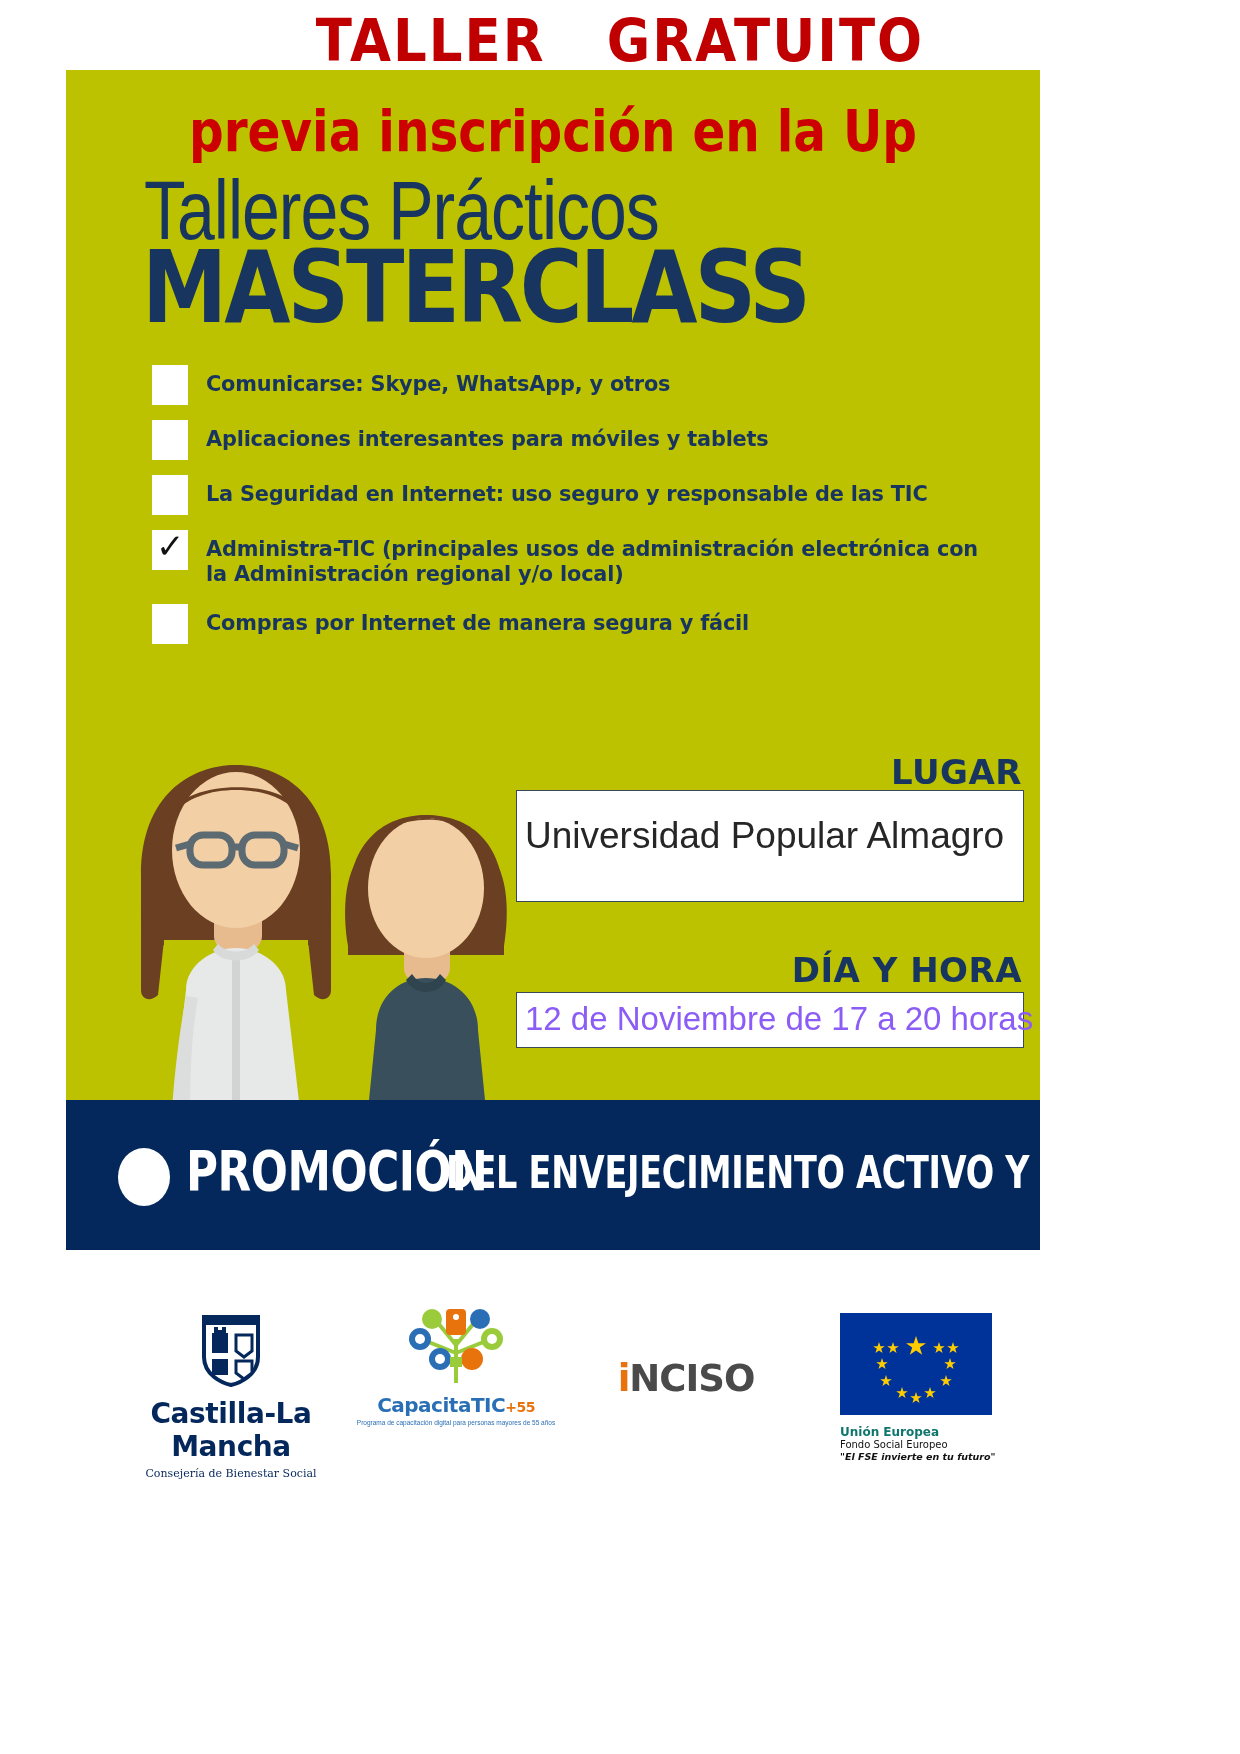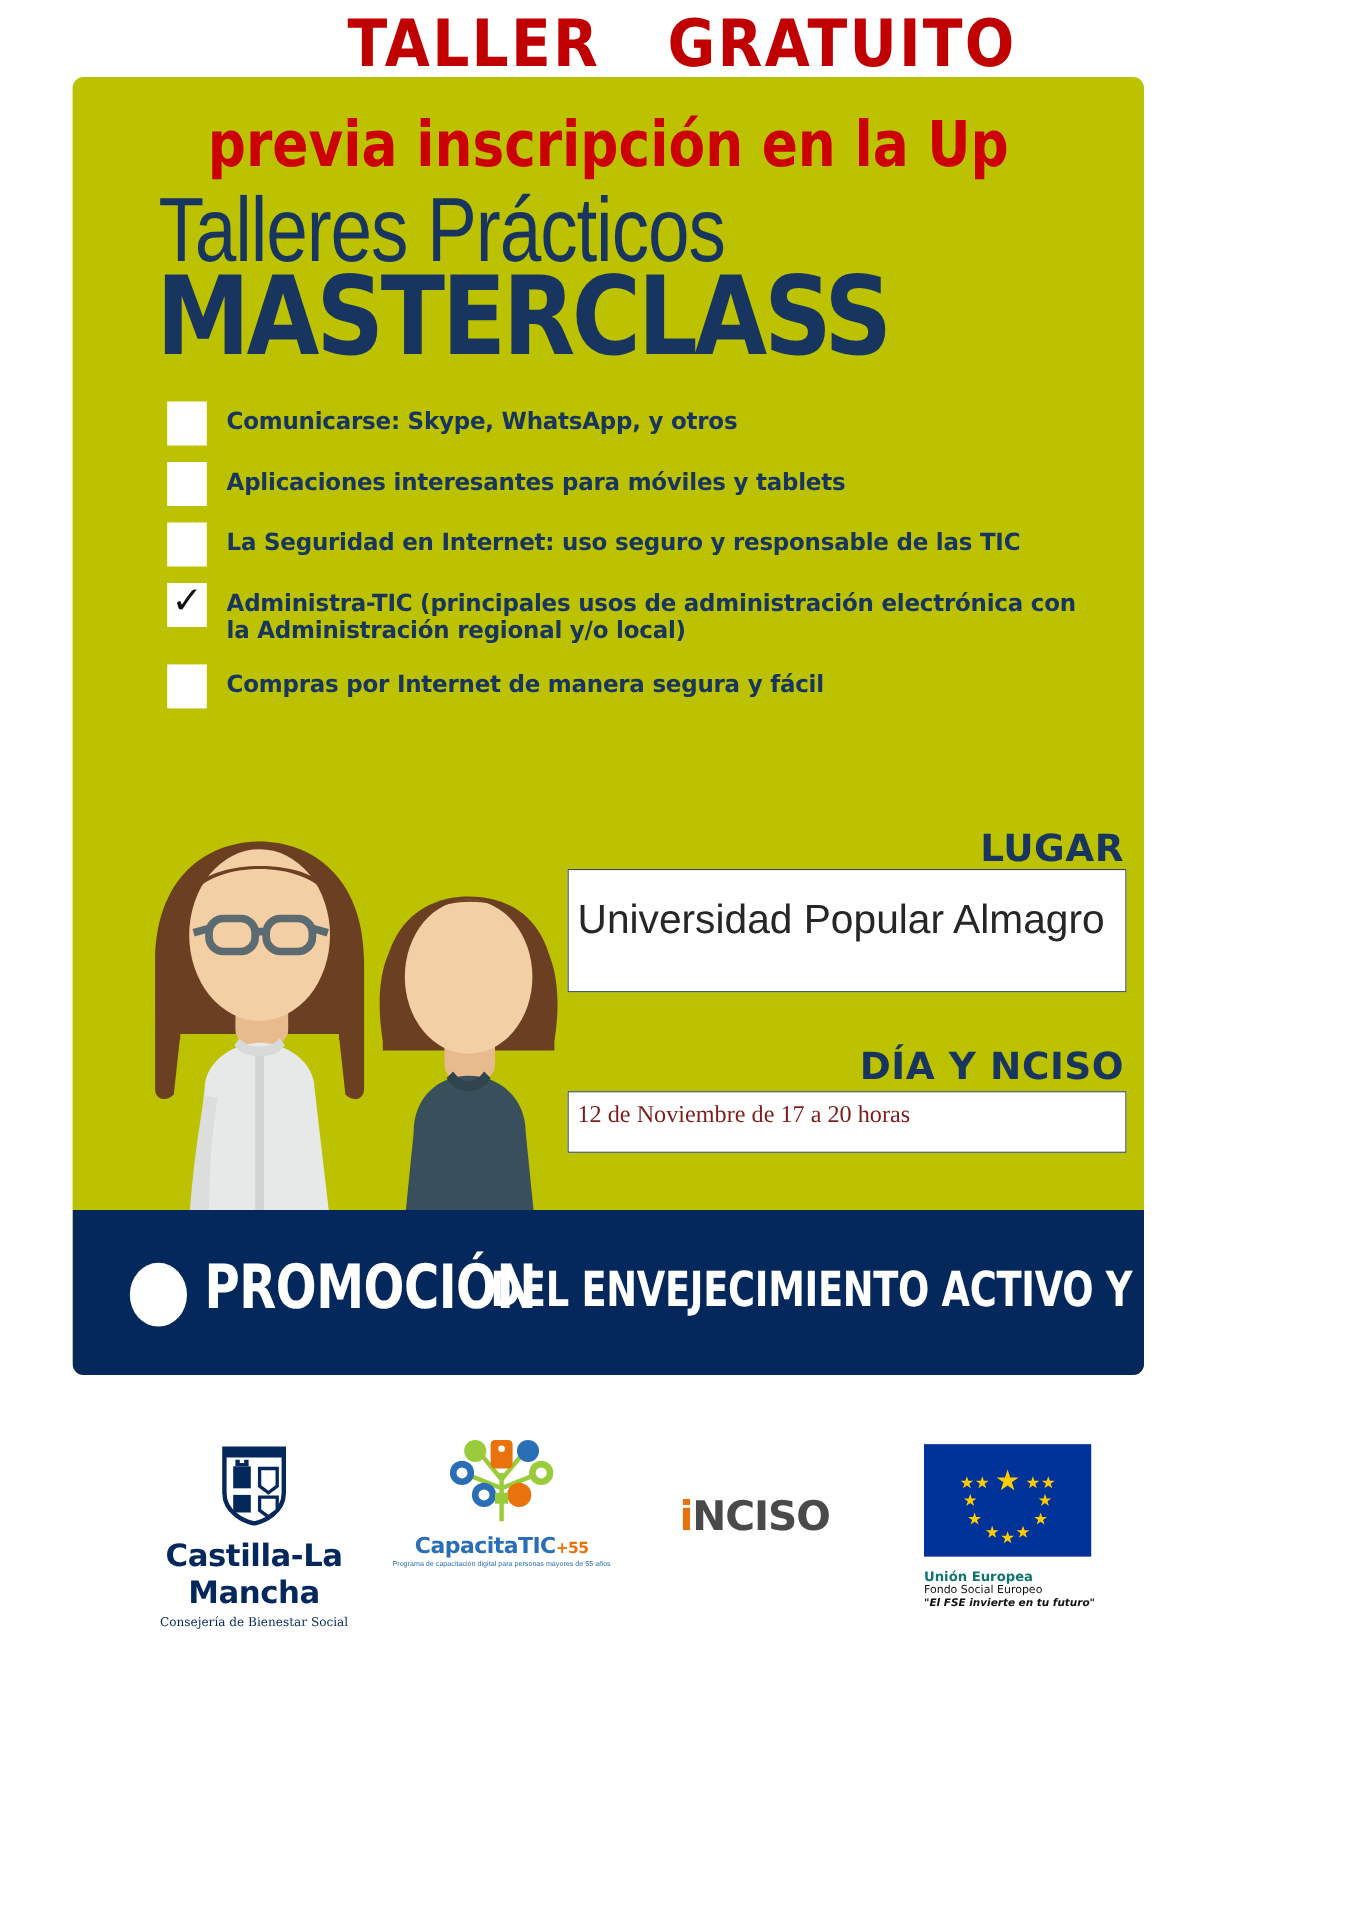--- a/index.html
+++ b/index.html
@@ -24,21 +24,20 @@
     transform:scaleY(1.12);
     transform-origin:top center;
   }
 
   
   .poster{
     position:absolute;left:66px;top:70px;
     width:974px;height:1180px;
     background:#bcc200;
     overflow:hidden;
-    border-radius:10px;
   }
 
   .subhead{
     position:absolute;left:0;top:28px;width:974px;
     text-align:center;
     color:#cc0000;
     font-family:"DejaVu Sans", sans-serif;
     font-weight:bold;
     font-size:50px;
     transform:scaleY(1.15) scaleX(0.97);
@@ -145,23 +144,23 @@
   }
   .dia-box{
     position:absolute;left:450px;top:922px;
     width:508px;height:56px;
     background:#ffffff;
     border:1px solid #3a4a5c;
     box-sizing:border-box;
   }
   .dia-box .txt{
     position:absolute;left:8px;top:7px;
-    color:#7f1d1d;
-    font-family:Liberation Serif, serif;
-    font-size:22px;
+    color:#8b5cf6;
+    font-family:Liberation Sans, sans-serif;
+    font-size:33px;
     white-space:nowrap;
   }
 
   
   .banner{
     position:absolute;left:0;bottom:0;
     width:1010px;height:150px;
     background:#05285c;
   }
   .banner-dot{
@@ -332,21 +331,21 @@
 
     <path d="M290 290 C290 258 312 238 340 238 C368 238 392 258 392 290 L400 370 L282 370 Z" fill="#39505c"></path>
     <path d="M320 240 C328 256 352 256 360 240 L354 234 C346 246 334 246 326 234 Z" fill="#2f444f"></path>
   </svg>
 
   <div class="lugar-label">LUGAR</div>
   <div class="lugar-box">
     <div class="txt">Universidad Popular Almagro</div>
   </div>
 
-  <div class="dia-label">DÍA Y NCISO</div>
+  <div class="dia-label">DÍA Y HORA</div>
   <div class="dia-box">
     <div class="txt">12 de Noviembre de 17 a 20 horas</div>
   </div>
 
   <div class="banner">
     <div class="banner-dot"></div>
     <div class="banner-strong">PROMOCIÓN</div>
     <div class="banner-rest">DEL ENVEJECIMIENTO ACTIVO Y SALUDABLE</div>
   </div>
 

